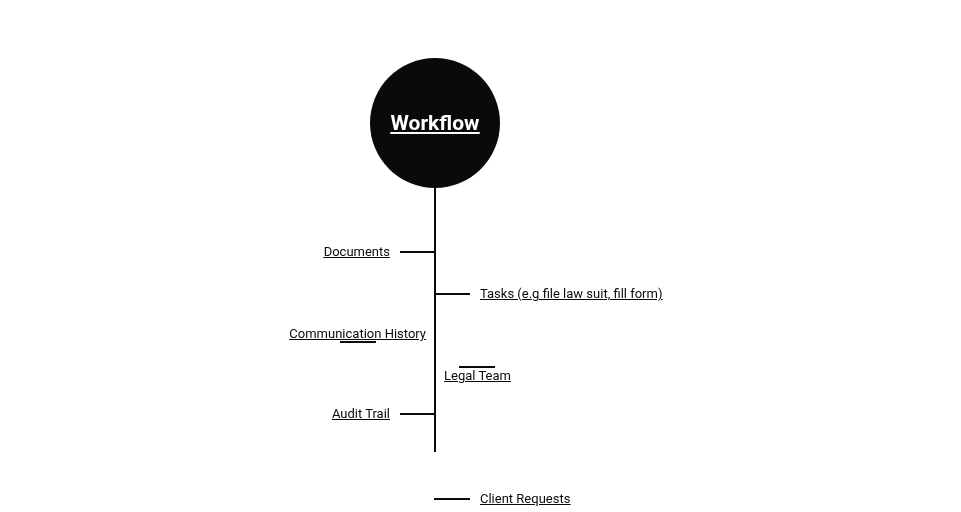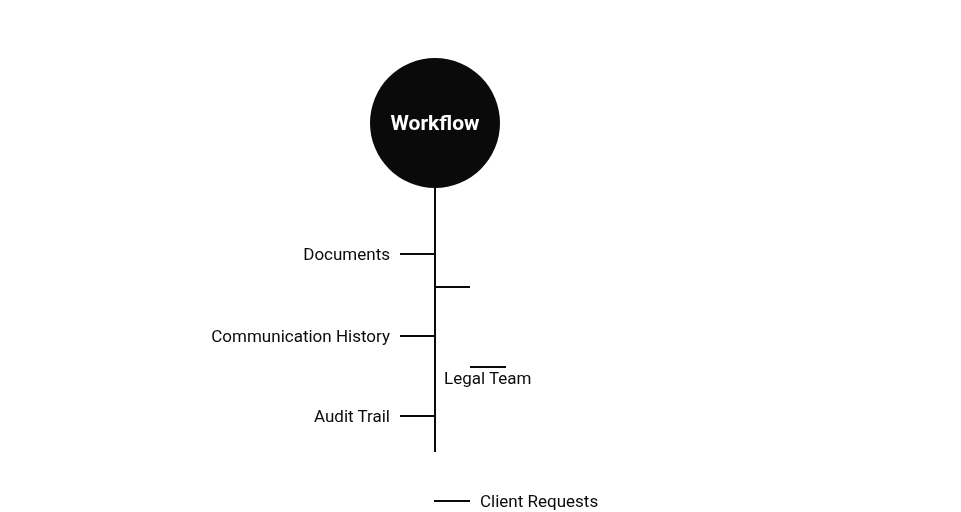--- a/index.html
+++ b/index.html
@@ -1,15 +1,15 @@
 <!DOCTYPE html>
 <html><head>
   <meta charset="utf-8">
   <style>
-    * { margin: 0; padding: 0; box-sizing: border-box; }
+    * { margin: 0; padding: 0; box-sizing: border-box; text-decoration: underline; }
     body {
       width: 961px;
       height: 512px;
       background: #ffffff;
       font-family: -apple-system, BlinkMacSystemFont, "Segoe UI", Roboto, Helvetica, Arial, sans-serif;
       position: relative;
       overflow: hidden;
     }
     .center-node {
       position: absolute;
@@ -47,21 +47,21 @@
       left: 434px;
       justify-content: flex-start;
     }
     .tick {
       width: 36px;
       height: 2px;
       background: #0a0a0a;
       flex-shrink: 0;
     }
     .label {
-      font-size: 17px;
+      font-size: 13px;
       color: #0a0a0a;
       white-space: nowrap;
       padding: 0 10px;
       font-weight: 400;
     }
     .branch.left .label { order: -1; }
   </style>
 </head>
 <body>
 
@@ -71,23 +71,24 @@
 
 <div class="spine"></div>
 
 <div class="branch left" style="top:244px;">
   <span class="label">Documents</span>
   <span class="tick"></span>
 </div>
 
 <div class="branch right" style="top:286px;">
   <span class="tick"></span>
+  <span class="label">Tasks (e.g file law suit, fill form)</span>
 </div>
 
-<div class="branch left" style="top:326px;">
+<div class="branch left" style="top:326px;flex-direction:column;">
   <span class="label">Communication History</span>
   <span class="tick"></span>
 </div>
 
 <div class="branch right" style="top:366px;flex-direction:column;">
   <span class="tick"></span>
   <span class="label">Legal Team</span>
 </div>
 
 <div class="branch left" style="top:406px;text-align:right;">

